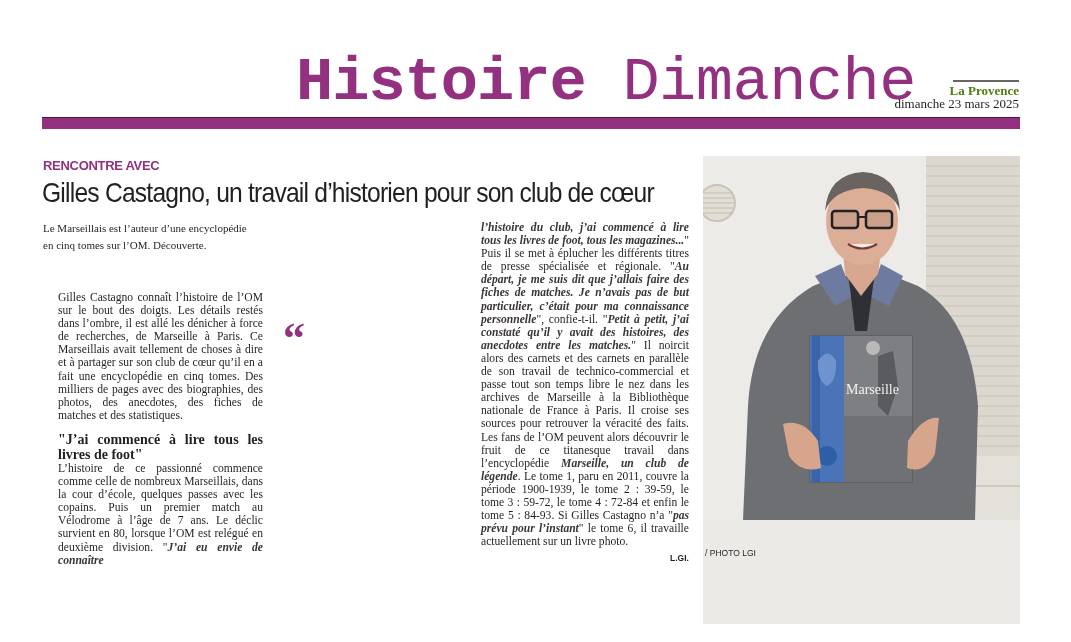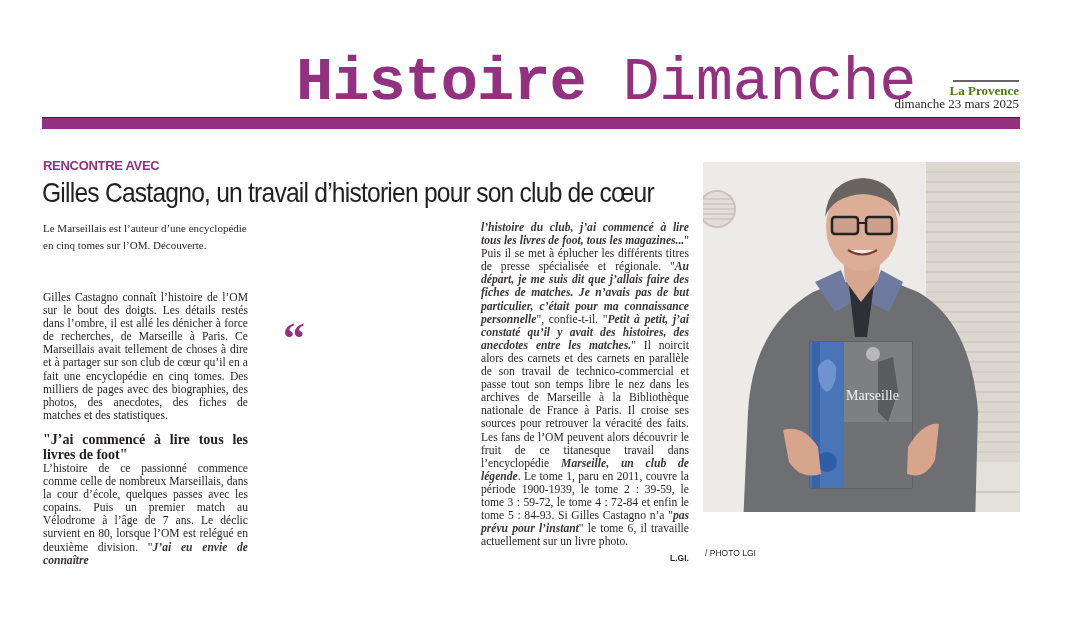--- a/index.html
+++ b/index.html
@@ -9,32 +9,32 @@
   .masthead-title .light { font-weight:normal; }
   .brand-block { position:absolute; right:52px; top:80px; text-align:right; font-family:"Liberation Serif", serif; }
   .brand-rule { width:66px; height:2px; background:#6b6466; margin-left:auto; margin-bottom:2px; }
   .brand-name { font-size:13px; font-weight:bold; line-height:13px; color:#4d7c0f; }
   .brand-date { font-size:13px; line-height:13px; color:#231f20; }
   .purple-bar { position:absolute; left:42px; top:117px; width:978px; height:11px; background:#93307f; border-top:1px solid #4a1840; }
   .kicker { position:absolute; left:43px; top:158px; font-family:"Liberation Sans", sans-serif; font-weight:bold; font-size:13px; color:#93307f; letter-spacing:-0.3px; }
   .headline { position:absolute; left:42px; top:176px; font-family:"Liberation Sans", sans-serif; font-size:28px; line-height:34px; color:#231f20; letter-spacing:-0.9px; transform:scaleX(0.88); transform-origin:left top; white-space:nowrap; }
   .chapo { position:absolute; left:43px; top:220px; width:215px; font-family:"Liberation Serif", serif; font-size:11px; line-height:16.5px; color:#231f20; }
   .col { position:absolute; font-family:"Liberation Serif", serif; font-size:11.6px; line-height:13.1px; color:#231f20; text-align:justify; }
-  .col1 { left:43px; top:291px; width:205px; }
+  .col1 { left:58px; top:291px; width:205px; }
   .col3 { left:481px; top:221px; width:208px; }
   .col p { margin:0; }
   .col em { font-style:italic; font-weight:bold; color:#3a3536; }
   .subhead { font-family:"Liberation Serif", serif; font-weight:bold; font-size:14px; line-height:15px; margin-top:10px; color:#231f20; }
   .quote-block { position:absolute; left:283px; top:325px; width:170px; }
   .quote-mark { font-family:"Liberation Serif", serif; font-weight:bold; font-size:44px; line-height:28px; height:22px; color:#93307f; }
   .quote-text { font-family:"DejaVu Serif", serif; font-style:italic; font-size:15px; line-height:15.5px; color:#231f20; letter-spacing:-0.8px; }
   .quote-text sup { font-size:9px; vertical-align:top; line-height:9px; }
   .signature { position:absolute; left:670px; top:533px; font-family:"Liberation Sans", sans-serif; font-size:8.5px; font-weight:bold; color:#231f20;margin-top:20px; }
   .photo-credit { position:absolute; left:705px; top:548px; font-family:"Liberation Sans", sans-serif; font-size:8.5px; color:#231f20; }
-  .photo { position:absolute; left:703px; top:162px; width:317px; height:350px; overflow:hidden; background:#eceae6; }
+  .photo { position:absolute; left:703px; top:156px; width:317px; height:468px; overflow:hidden; background:#eceae6; }
 </style>
 </head>
 <body>
 
 <div class="masthead-title">
   <span class="bold">Histoire</span>
   <span class="light">Dimanche</span>
 </div>
 
 <div class="brand-block">

